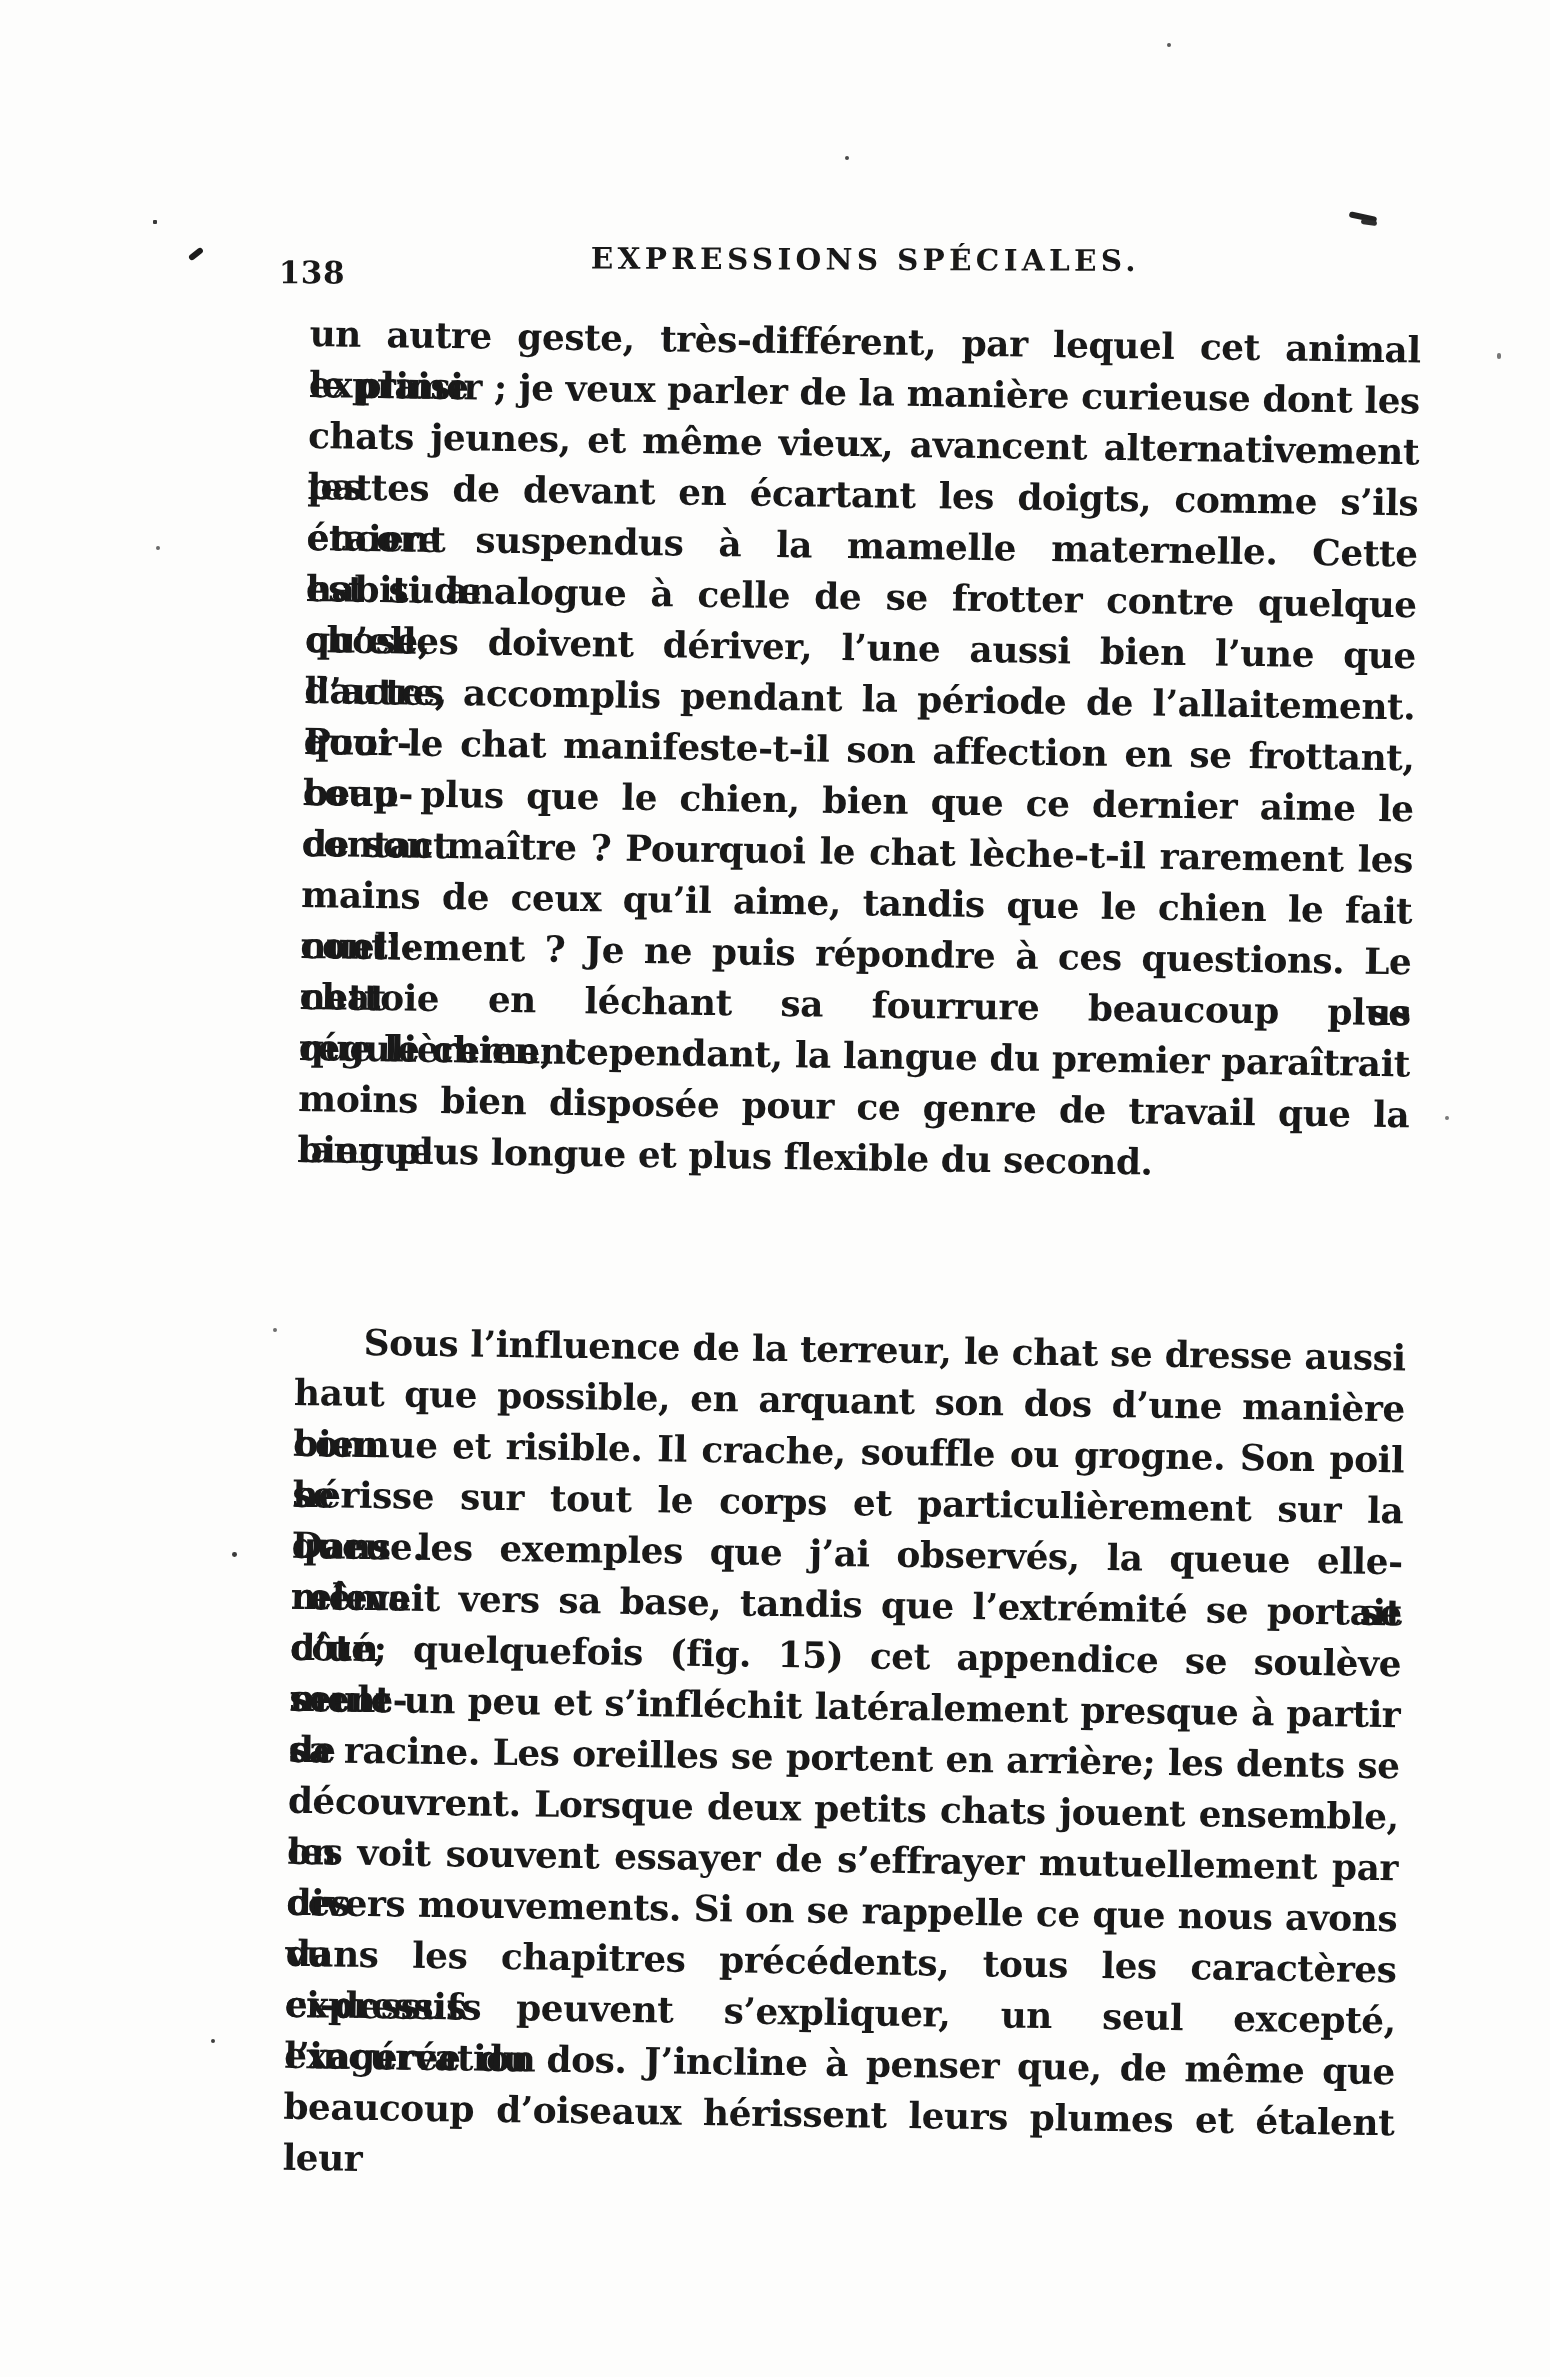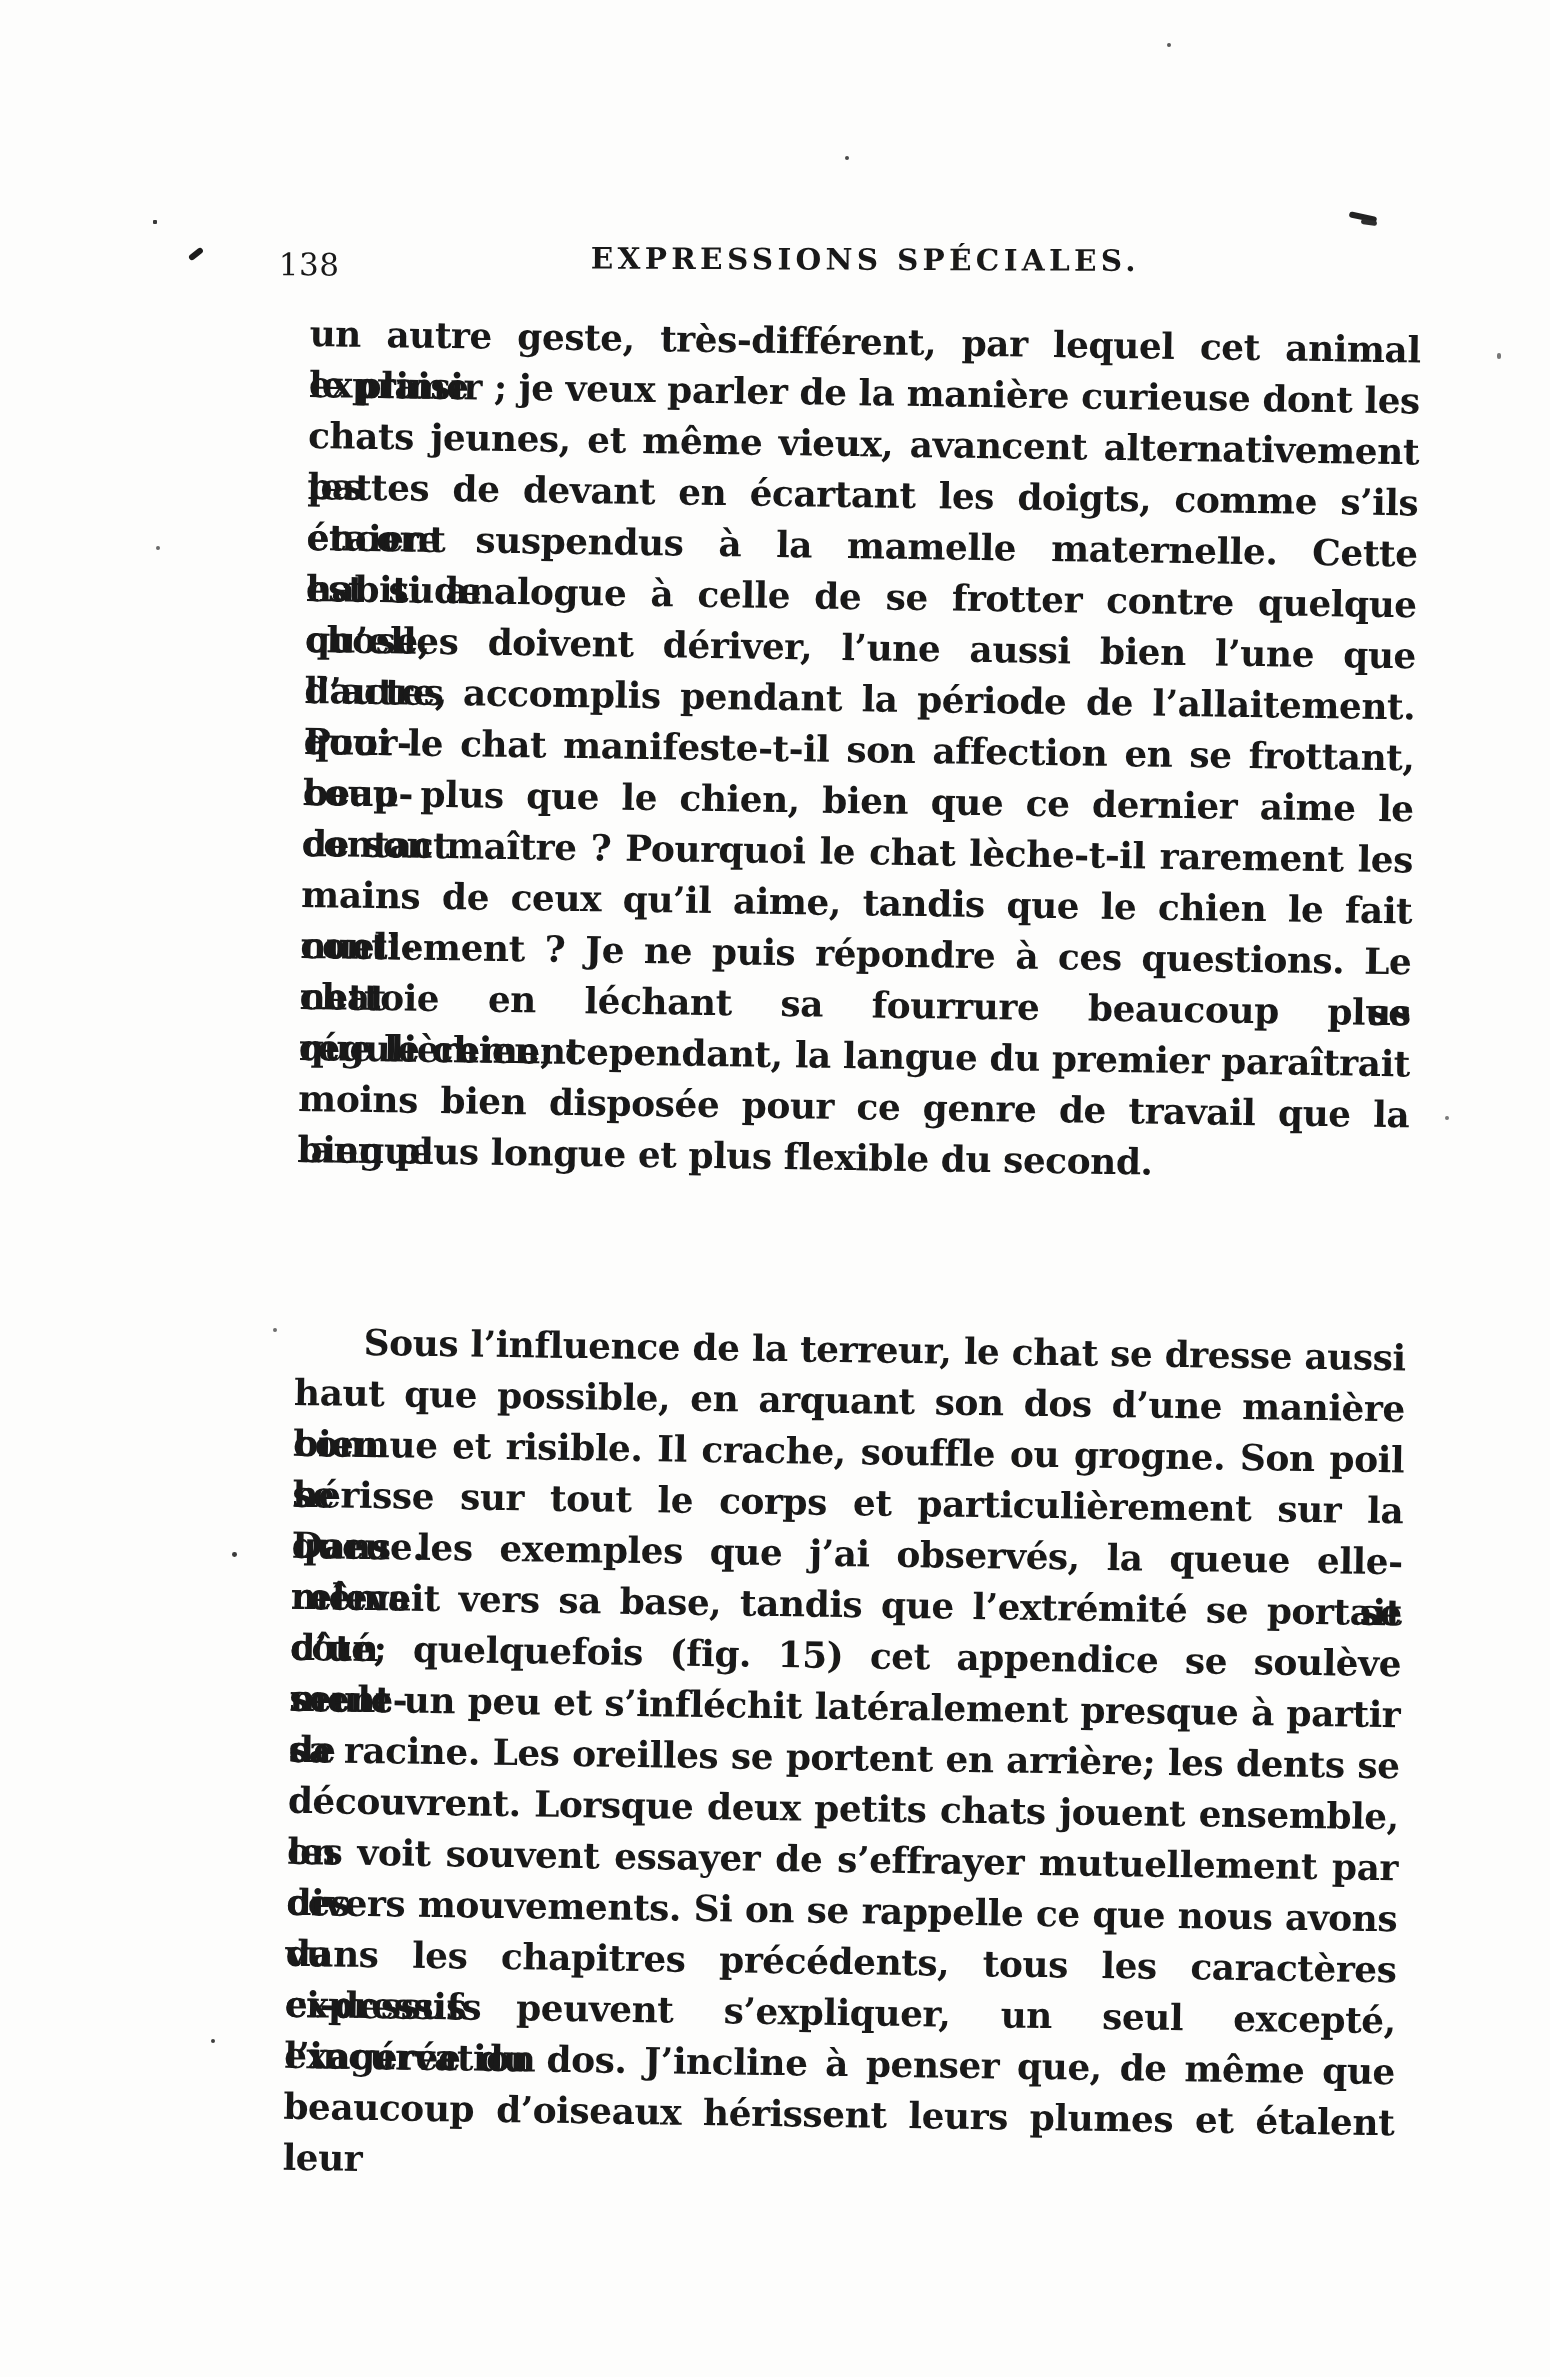--- a/index.html
+++ b/index.html
@@ -7,22 +7,22 @@
     width:1550px;height:2544px;position:relative;overflow:hidden;
     background:#fdfdfc;
     font-family:"DejaVu Serif","Liberation Serif",serif;
   }
   
   #header-row{
     position:absolute;left:0;top:237px;width:1550px;height:43px;
     transform:rotate(0.25deg);transform-origin:0 0;
   }
   #page-number{
-    position:absolute;left:279px;top:8px;
-    font-size:31px;font-weight:normal;color:var(--ink);
+    position:absolute;left:279px;top:16px;
+    font-size:31px;font-weight:bold;color:var(--ink);
     letter-spacing:0.5px;
   }
   #running-title{
     position:absolute;left:310px;top:1px;width:1111px;
     text-align:center;font-size:29.5px;font-weight:bold;color:var(--ink);
     letter-spacing:4.3px;
   }
   
   #text-block{
     position:absolute;left:310px;top:308px;width:1111px;

